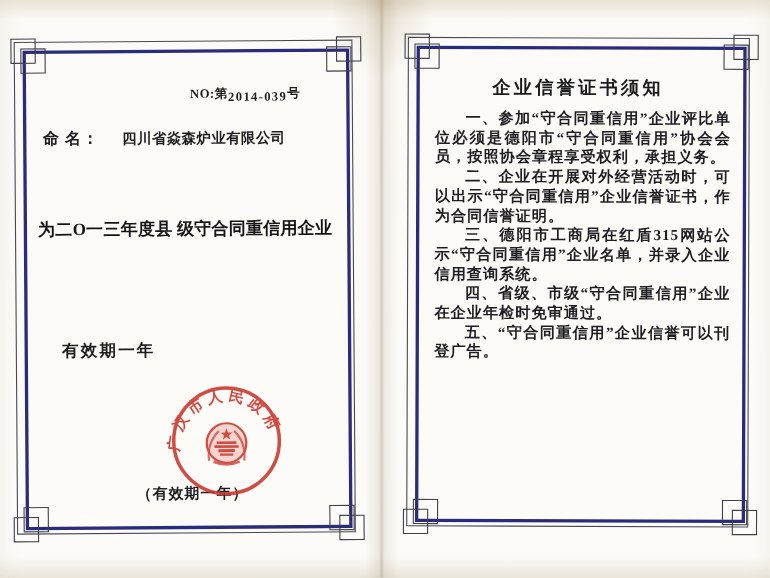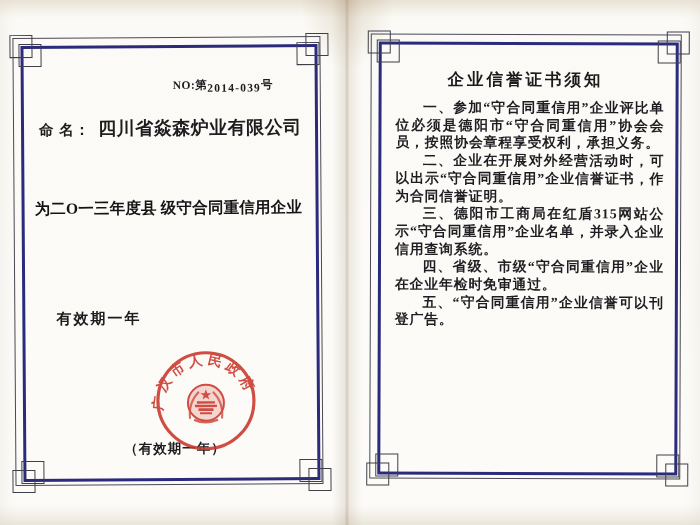--- a/index.html
+++ b/index.html
@@ -57,22 +57,22 @@
   .c-br-a { right: -14px; bottom: -14px; }.c-br-b { right: -5px; bottom: -5px; }
 
   .ink { color: #1d1d1f; font-weight: bold; position: absolute; white-space: nowrap; }
 
   .cert-no { left: 168px; top: 66px; font-size: 11.5px; letter-spacing: 0.5px; }
   .cert-no .num { position: relative; top: 2.5px; letter-spacing: 1.2px; }
 
   .name-row { left: 34px; top: 104px; font-size: 14.5px; letter-spacing: 1px; }
   .name-row .company {
     font-family: "Liberation Sans", "DejaVu Sans", sans-serif;
-    font-size: 18px; letter-spacing: 0.5px;
-    position: relative; top: -0.5px; margin-left: 8px;
+    font-size: 13px; letter-spacing: 0.5px;
+    position: relative; top: -0.5px; margin-left: 21px;
   }
 
   .award-line { left: 29px; top: 186px; font-size: 15.5px; letter-spacing: 0.2px; color: #141416; }
   .issue-line { left: 50px; top: 297px; font-size: 15px; letter-spacing: 2px; }
 
   .seal-wrap { position: absolute; left: 143px; top: 333px; width: 112px; height: 112px; z-index: 2; }
   .date-line {
     left: 123px; top: 379px; z-index: 3;
     font-size: 16.5px; letter-spacing: 2.5px; color: #25254a;
   }

